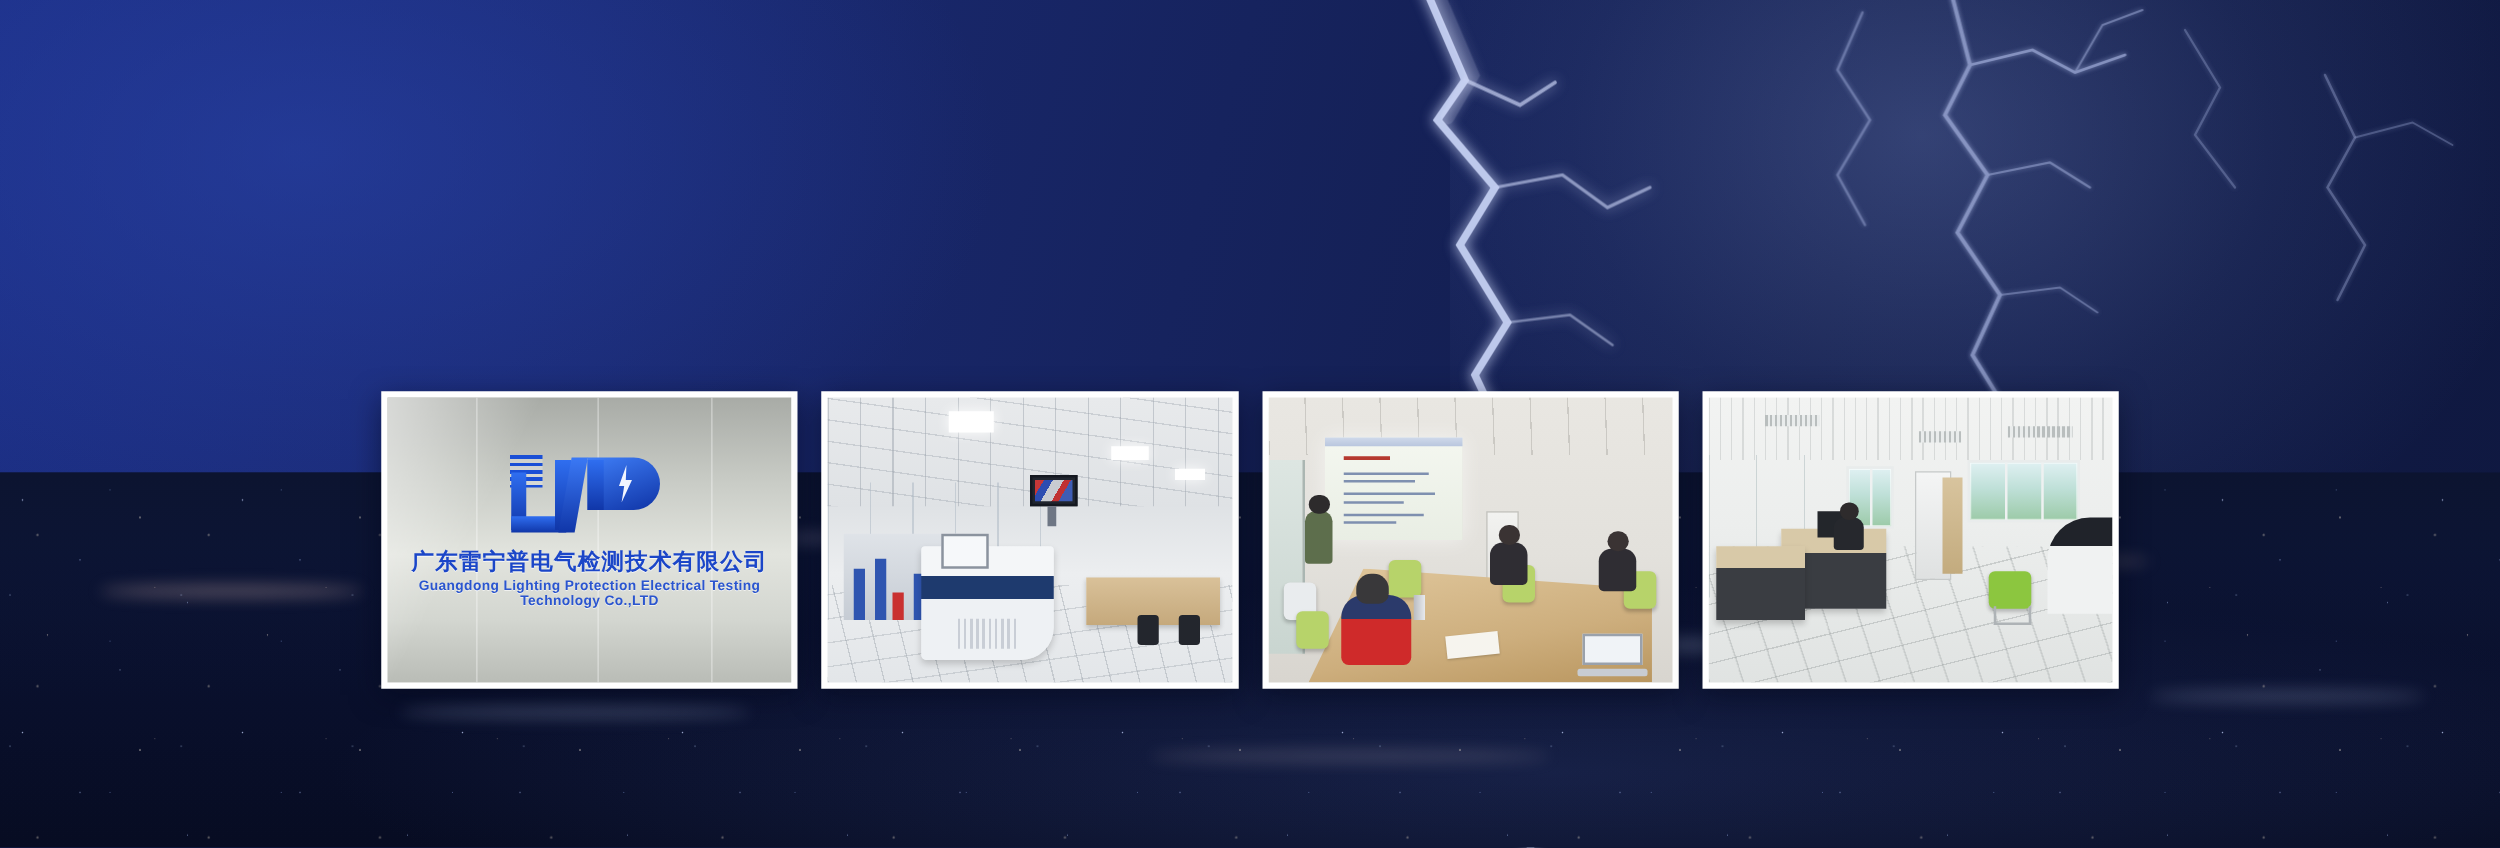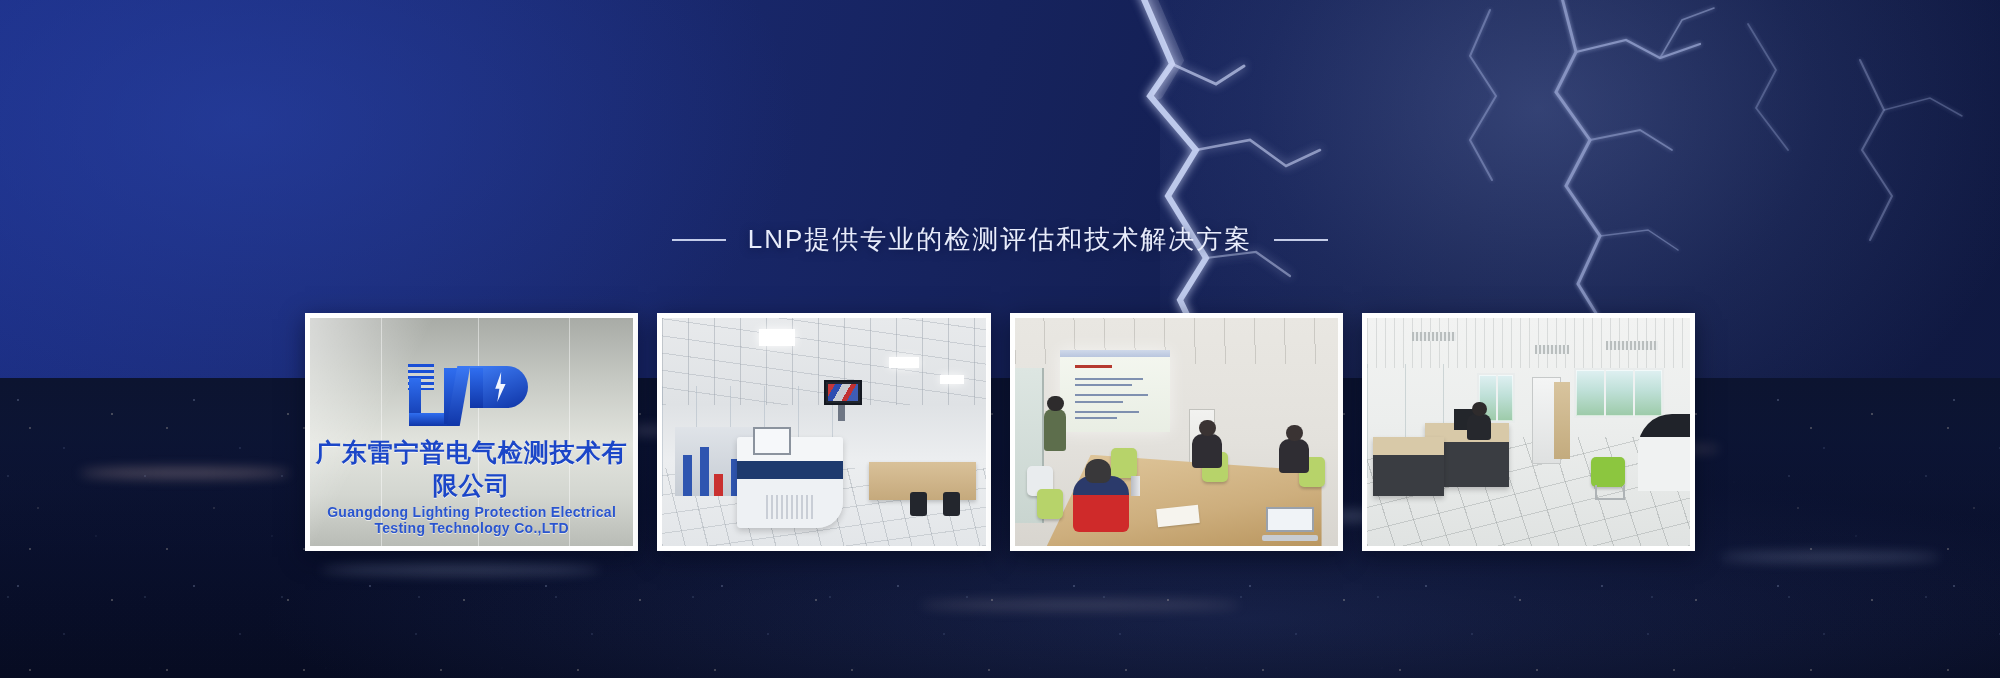--- a/index.html
+++ b/index.html
@@ -98,25 +98,25 @@
   .lm-l{ position:absolute; left:1px; top:16px; width:12px; height:46px; background:linear-gradient(180deg,#2f6ef0,#1036a8); }
   .lm-lfoot{ position:absolute; left:1px; bottom:0; width:44px; height:13px; background:linear-gradient(180deg,#2f6ef0,#1036a8); }
   .lm-n1{ position:absolute; left:36px; top:6px; width:13px; height:56px; background:linear-gradient(180deg,#2f6ef0,#1036a8); }
   .lm-ndiag{ position:absolute; left:44px; top:4px; width:13px; height:60px; background:linear-gradient(180deg,#3b79f5,#1036a8); transform:skewX(-10deg); }
   .lm-n2{ position:absolute; left:62px; top:6px; width:13px; height:40px; background:linear-gradient(180deg,#2f6ef0,#1036a8); }
   .lm-p{ position:absolute; left:62px; top:4px; width:58px; height:42px; border-radius:0 21px 21px 0;
          background:linear-gradient(160deg,#3f7ef7,#0f34a6); }
   .lm-bolt{ position:absolute; left:86px; top:10px; width:13px; height:30px; background:#f2f6ff;
     clip-path:polygon(58% 0,12% 56%,44% 56%,28% 100%,92% 40%,54% 40%); }
   .cn-name{
-    margin-top:6px; font-size:25px; font-weight:bold; color:#1b46c8;
+    margin-top:6px; font-size:18px; font-weight:bold; color:#1b46c8;
     letter-spacing:1px; text-shadow:0 1px 0 rgba(255,255,255,.7);
   }
   .en-name{
-    margin-top:2px; font-size:14px; font-weight:bold; color:#2a55cf;
+    margin-top:2px; font-size:11px; font-weight:bold; color:#2a55cf;
     letter-spacing:.3px; text-shadow:0 1px 0 rgba(255,255,255,.6);
   }
 
   
   .p2{ background:linear-gradient(180deg,#e8eaec 0%,#dfe2e5 38%,#eceef0 62%,#e3e6e9 100%); }
   .lab-ceil{ position:absolute; left:0; right:0; top:0; height:38%;
     background:linear-gradient(180deg,#f2f3f5,#dcdfe3);
     background-image:
       repeating-linear-gradient(90deg, rgba(150,158,168,.45) 0 1px, transparent 1px 26px),
       repeating-linear-gradient(8deg, rgba(150,158,168,.35) 0 1px, transparent 1px 17px); }
@@ -268,25 +268,20 @@
     <div class="city-streak" style="left:4%;top:30%;width:210px;height:10px;background:rgba(215,180,175,.35);"></div>
     <div class="city-streak" style="left:30%;top:16%;width:260px;height:9px;background:rgba(200,190,215,.3);"></div>
     <div class="city-streak" style="left:58%;top:44%;width:300px;height:12px;background:rgba(190,205,235,.28);"></div>
     <div class="city-streak" style="left:74%;top:22%;width:240px;height:10px;background:rgba(225,195,180,.26);"></div>
     <div class="city-streak" style="left:16%;top:62%;width:280px;height:11px;background:rgba(185,200,235,.24);"></div>
     <div class="city-streak" style="left:46%;top:74%;width:320px;height:10px;background:rgba(210,195,200,.2);"></div>
     <div class="city-streak" style="left:86%;top:58%;width:220px;height:10px;background:rgba(195,210,240,.22);"></div>
   </div>
 
 
-  <div class="sub">
-    <span class="rule"></span>
-    <span class="sub-text">LNP提供专业的检测评估和技术解决方案</span>
-    <span class="rule"></span>
-  </div>
 
   <div class="photos">
 
     <div class="frame">
       <div class="photo p1">
         <div class="seam" style="left:22%"></div>
         <div class="seam" style="left:52%"></div>
         <div class="seam" style="left:80%"></div>
         <div class="logo-wrap">
           <div class="logo-mark">

